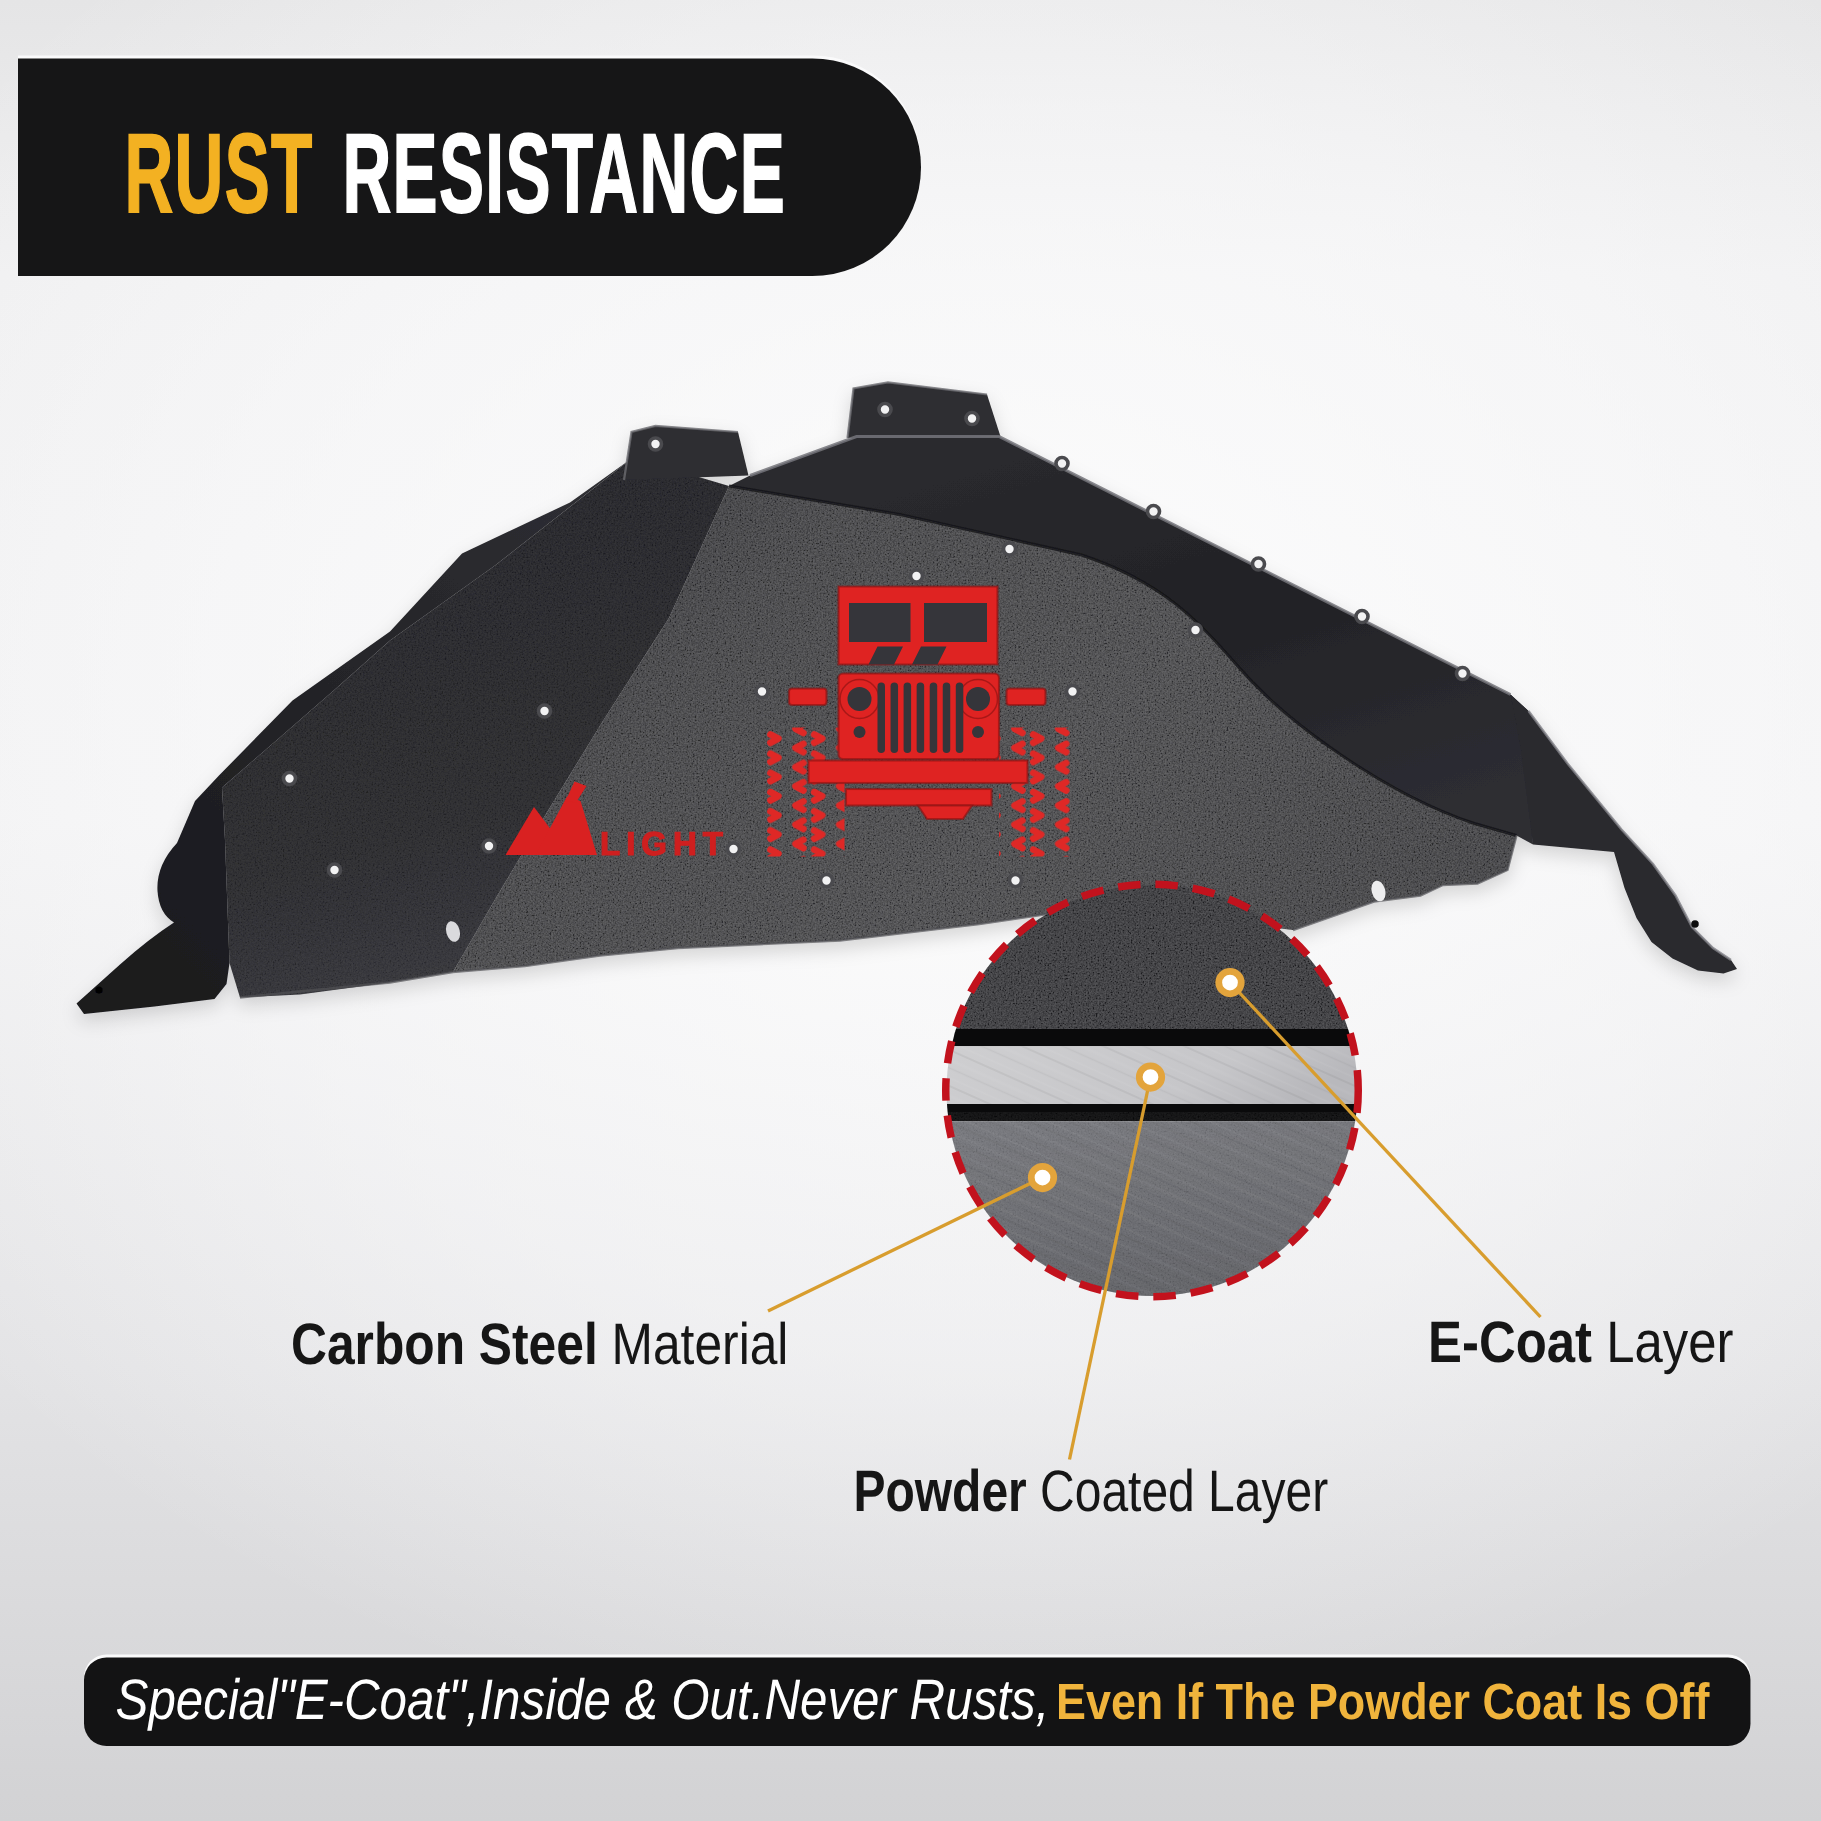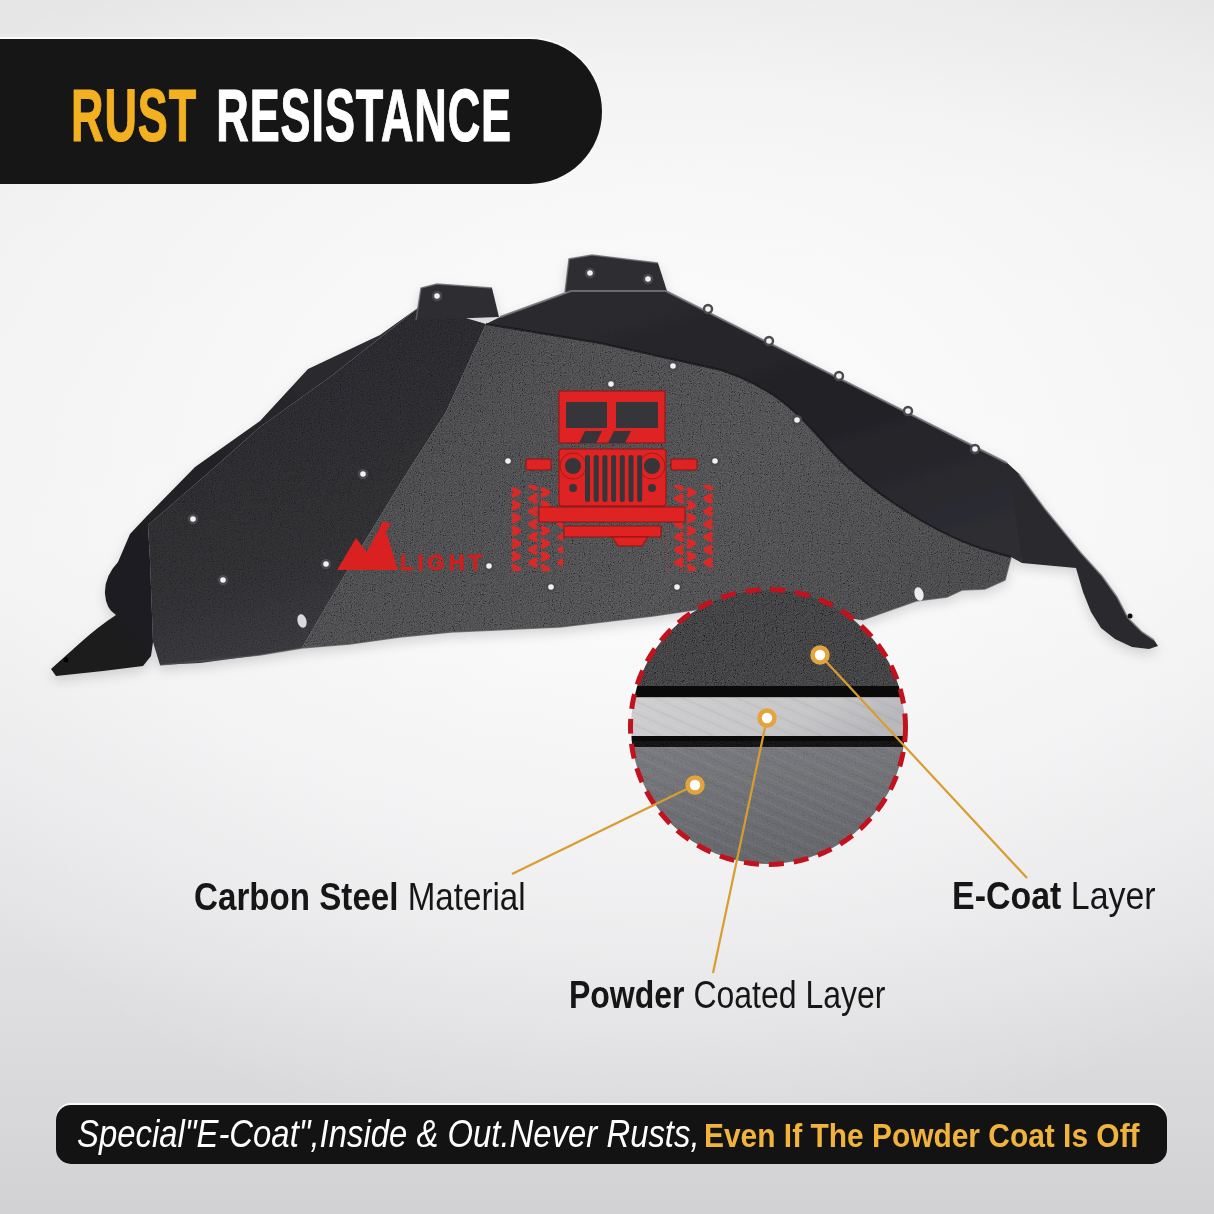--- a/index.html
+++ b/index.html
@@ -3,21 +3,21 @@
 <meta charset="utf-8">
 <style>
   html,body{margin:0;padding:0;}
   body{width:1214px;height:1214px;overflow:hidden;position:relative;
     font-family:"Liberation Sans", sans-serif;
     background:
       radial-gradient(95% 75% at 54% 40%, rgba(255,255,255,0.85) 0%, rgba(252,252,253,0.5) 45%, rgba(245,245,246,0) 75%),
       linear-gradient(180deg, #e5e5e6 0%, #efeff0 15%, #f1f1f2 45%, #e3e3e5 75%, #d2d2d4 100%);
   }
   .abs{position:absolute;}
-  #topbanner{left:0;top:39px;width:602px;height:145px;background:#161617;
+  #topbanner{left:12px;top:39px;width:602px;height:145px;background:#161617;
     border-radius:0 73px 73px 0;box-shadow:0 -2px 0 #fafafb;}
   #topbanner .t{position:absolute;left:71px;top:4px;font-weight:bold;font-size:75px;
     line-height:145px;white-space:nowrap;color:#fff;letter-spacing:1.5px;
     transform:scaleX(0.600);transform-origin:left center;-webkit-text-stroke:1.2px #fff;}
   #topbanner .y{color:#f3b122;-webkit-text-stroke:1.2px #f3b122;}
   #botbanner{left:56px;top:1105px;width:1111px;height:59px;background:#131314;border-radius:15px;box-shadow:0 -2px 0 #fafafb;}
   .bb{font-size:38px;line-height:42px;white-space:nowrap;transform-origin:left top;}
   #bbw{left:77px;top:1113px;color:#fff;font-style:italic;transform:scaleX(0.865);}
   #bby{left:704px;top:1114px;font-size:34px;color:#f0b43c;font-weight:bold;transform:scaleX(0.88);}
   .lbl{font-size:39px;line-height:44px;color:#161616;white-space:nowrap;transform-origin:left top;}

